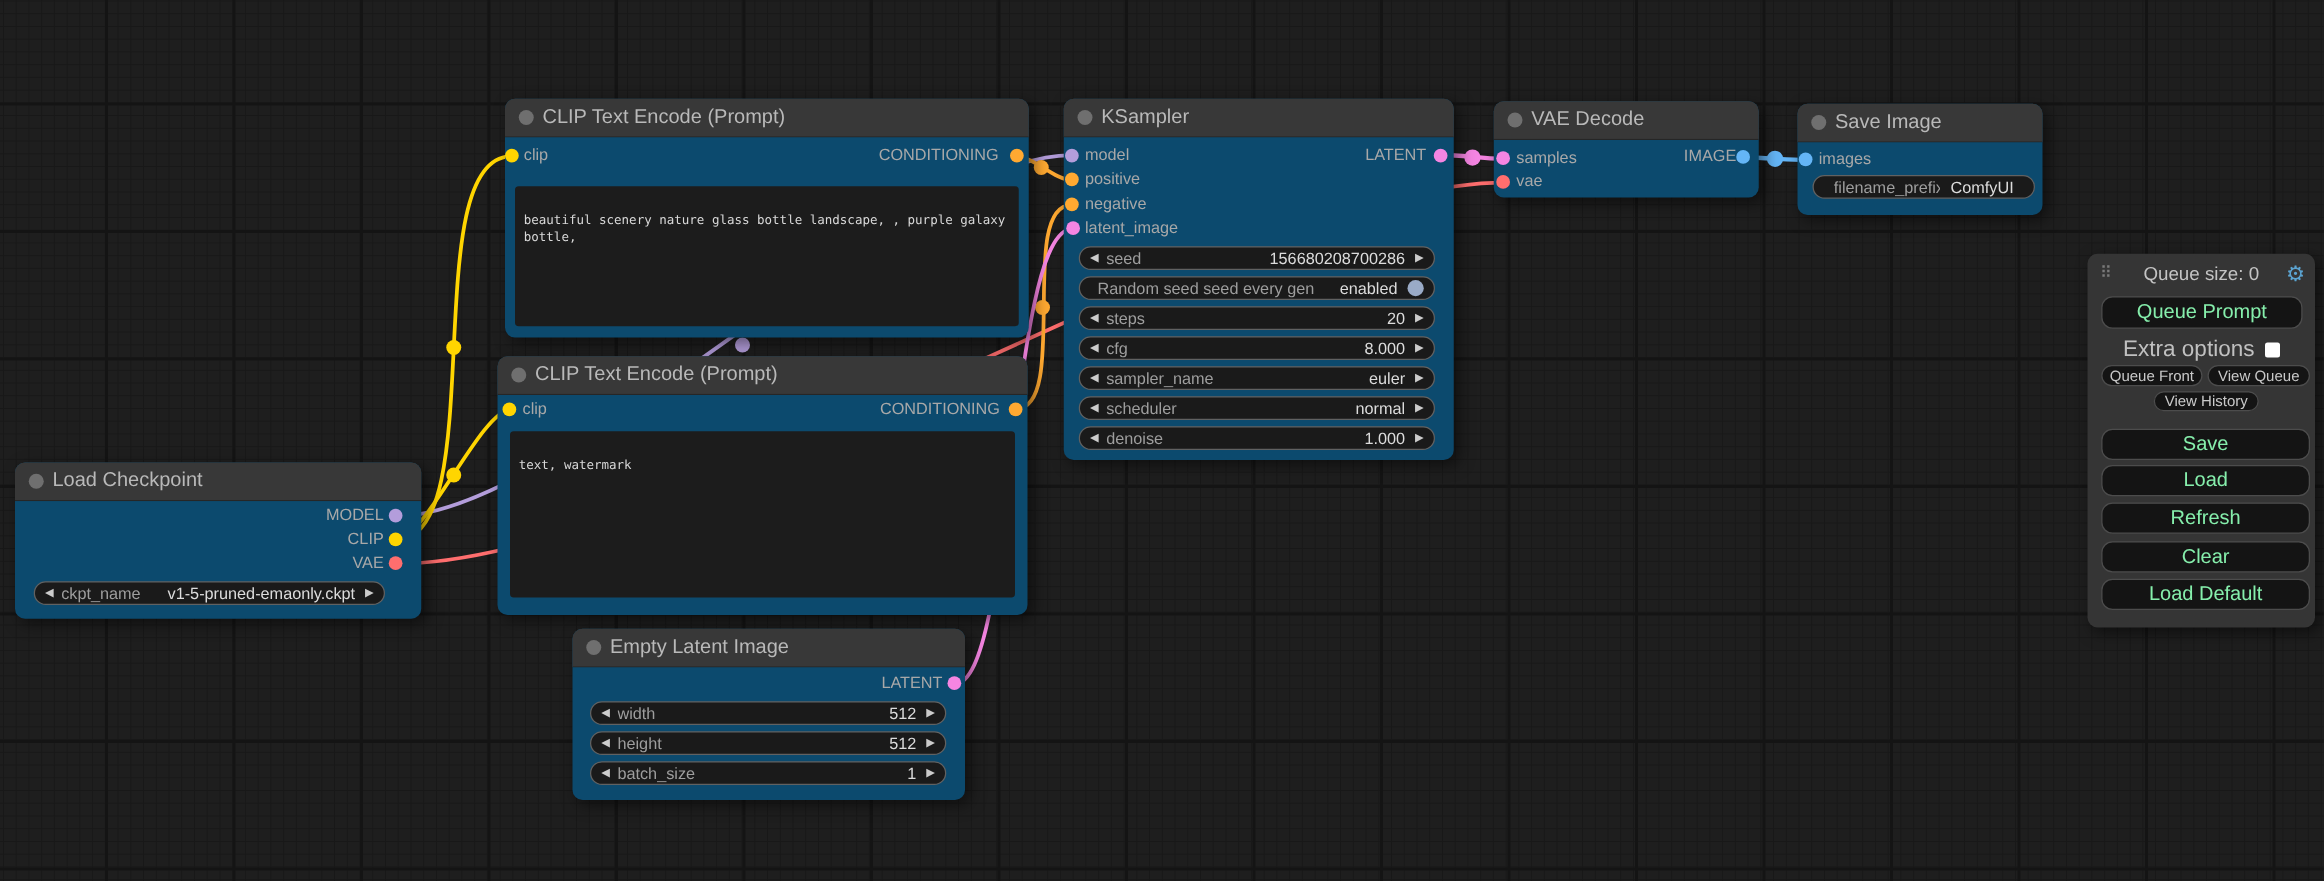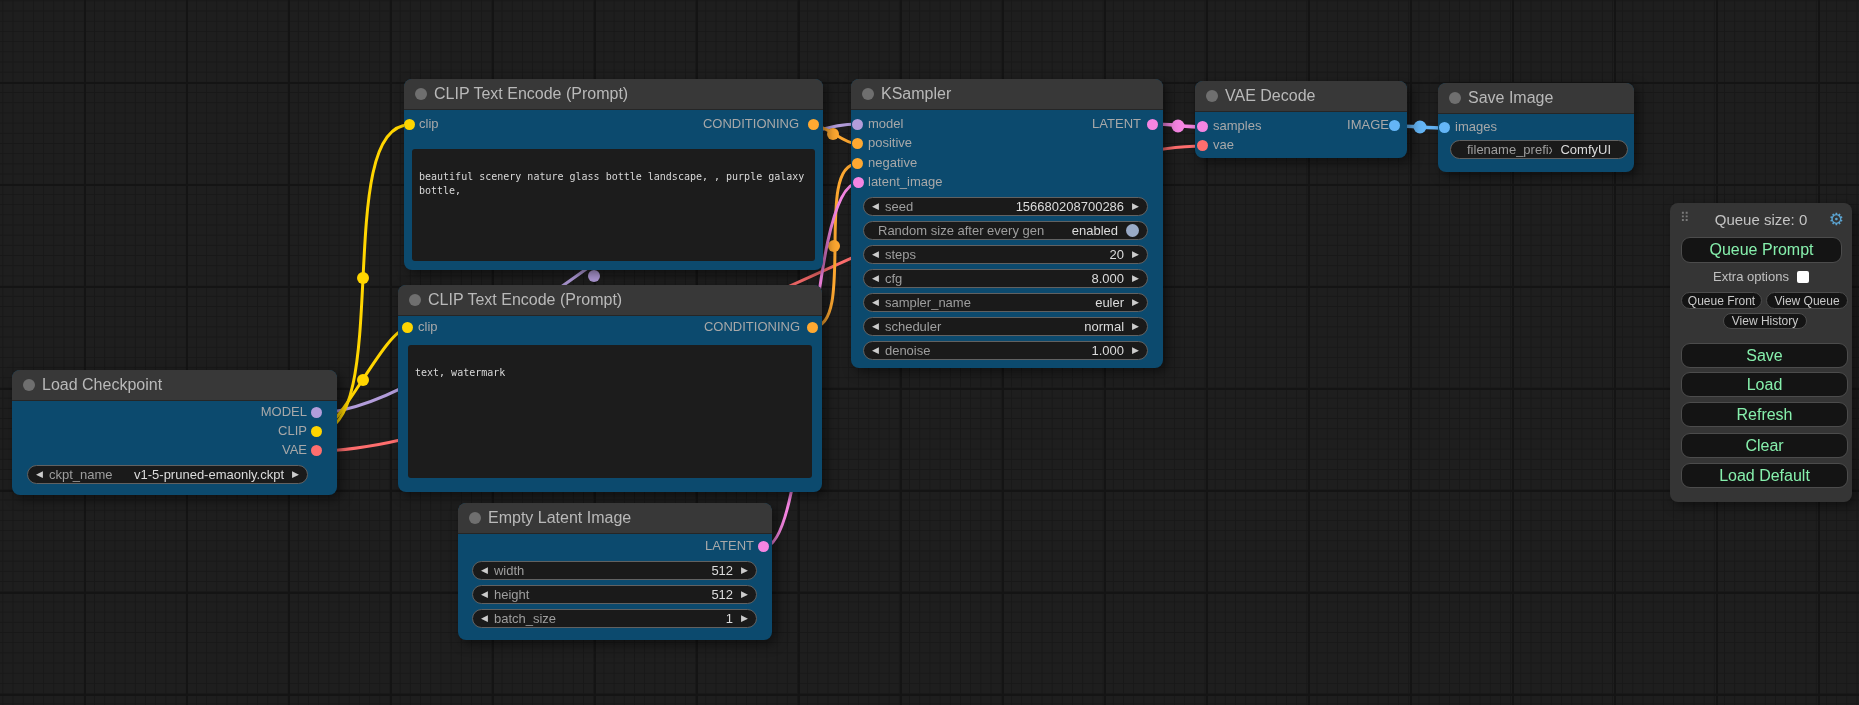--- a/index.html
+++ b/index.html
@@ -51,21 +51,21 @@
   }
   .qbtn{
     position:absolute;box-sizing:border-box;background:#141414;border:1px solid #4c4c4c;
     color:#86efac;display:flex;align-items:center;justify-content:center;cursor:pointer;
   }
   .qbig{border-radius:9px;font-size:16px;}
   .qsmall{border-radius:9px;font-size:12px;color:#c9c9c9;}
   .qhandle{position:absolute;left:10px;top:7px;color:#7a7a7a;font-size:13px;letter-spacing:-2px;}
   .qtitle{position:absolute;left:0;right:0;top:8px;text-align:center;color:#c4c4c4;font-size:15px;}
   .qgear{position:absolute;right:8px;top:6px;color:#5ba3d0;font-size:17px;}
-  .qextra{position:absolute;left:0;right:0;top:66px;display:flex;align-items:center;justify-content:center;color:#c0c0c0;font-size:13px;}
+  .qextra{position:absolute;left:0;right:0;top:66px;display:flex;align-items:center;justify-content:center;color:#c0c0c0;font-size:18px;}
   .qcheck{width:12px;height:12px;background:#ffffff;border-radius:2px;margin-left:8px;}
 </style>
 </head>
 <body>
 
 <svg id="wires" width="1859" height="705">
 
   <path d="M317,413 C452,413 722,124 857,124" stroke="#b39ddb" stroke-width="3" fill="none"></path>
   <circle cx="594" cy="276" r="6" fill="#b39ddb"></circle>
 
@@ -141,21 +141,21 @@
   <span class="plabel" style="right:22px;top:37px;">LATENT</span>
   <span class="pdot c-latent" style="left:296px;top:40px;"></span>
 
   <div class="widget" style="left:12px;top:118px;width:285px;">
     <span class="warrow">◀</span>
     <span class="wlabel">seed</span>
     <span class="wvalue">156680208700286</span>
     <span class="warrow">▶</span>
   </div>
   <div class="widget" style="left:12px;top:142px;width:285px;">
-    <span class="wlabel">Random size after every gen</span>
+    <span class="wlabel">Random seed seed every gen</span>
     <span class="wvalue">enabled</span>
     <span class="wtoggle"></span>
   </div>
   <div class="widget" style="left:12px;top:166px;width:285px;">
     <span class="warrow">◀</span>
     <span class="wlabel">steps</span>
     <span class="wvalue">20</span>
     <span class="warrow">▶</span>
   </div>
   <div class="widget" style="left:12px;top:190px;width:285px;">

